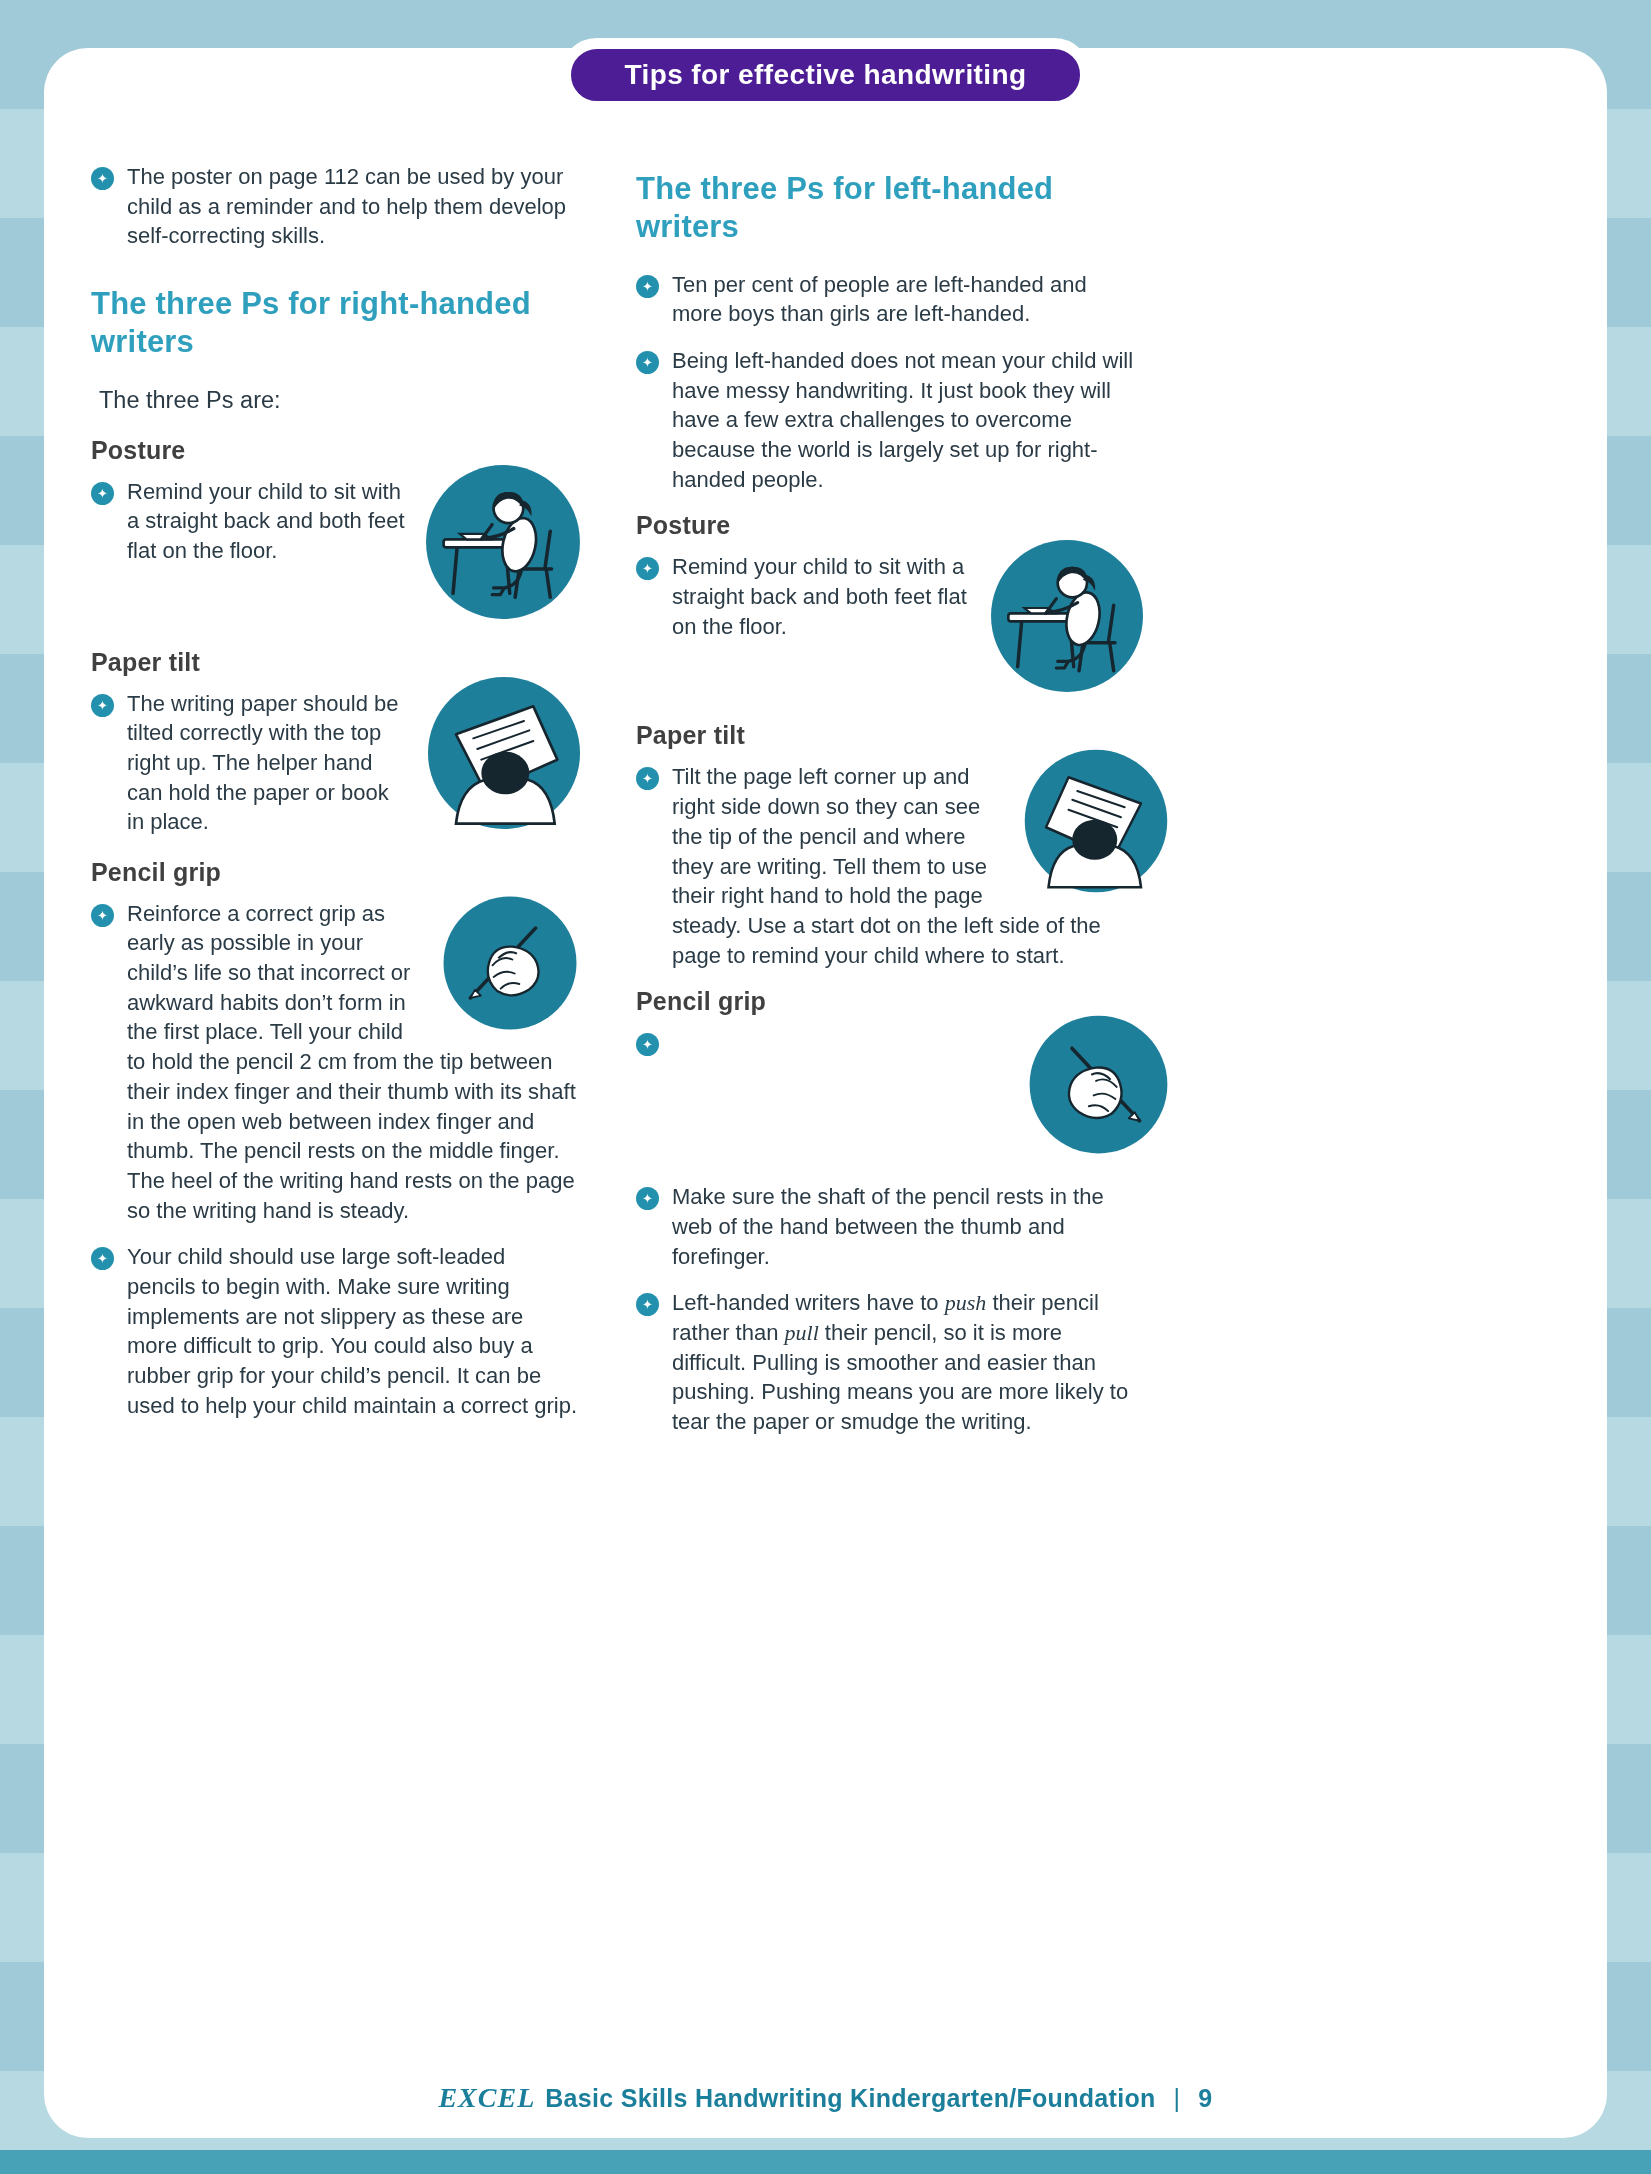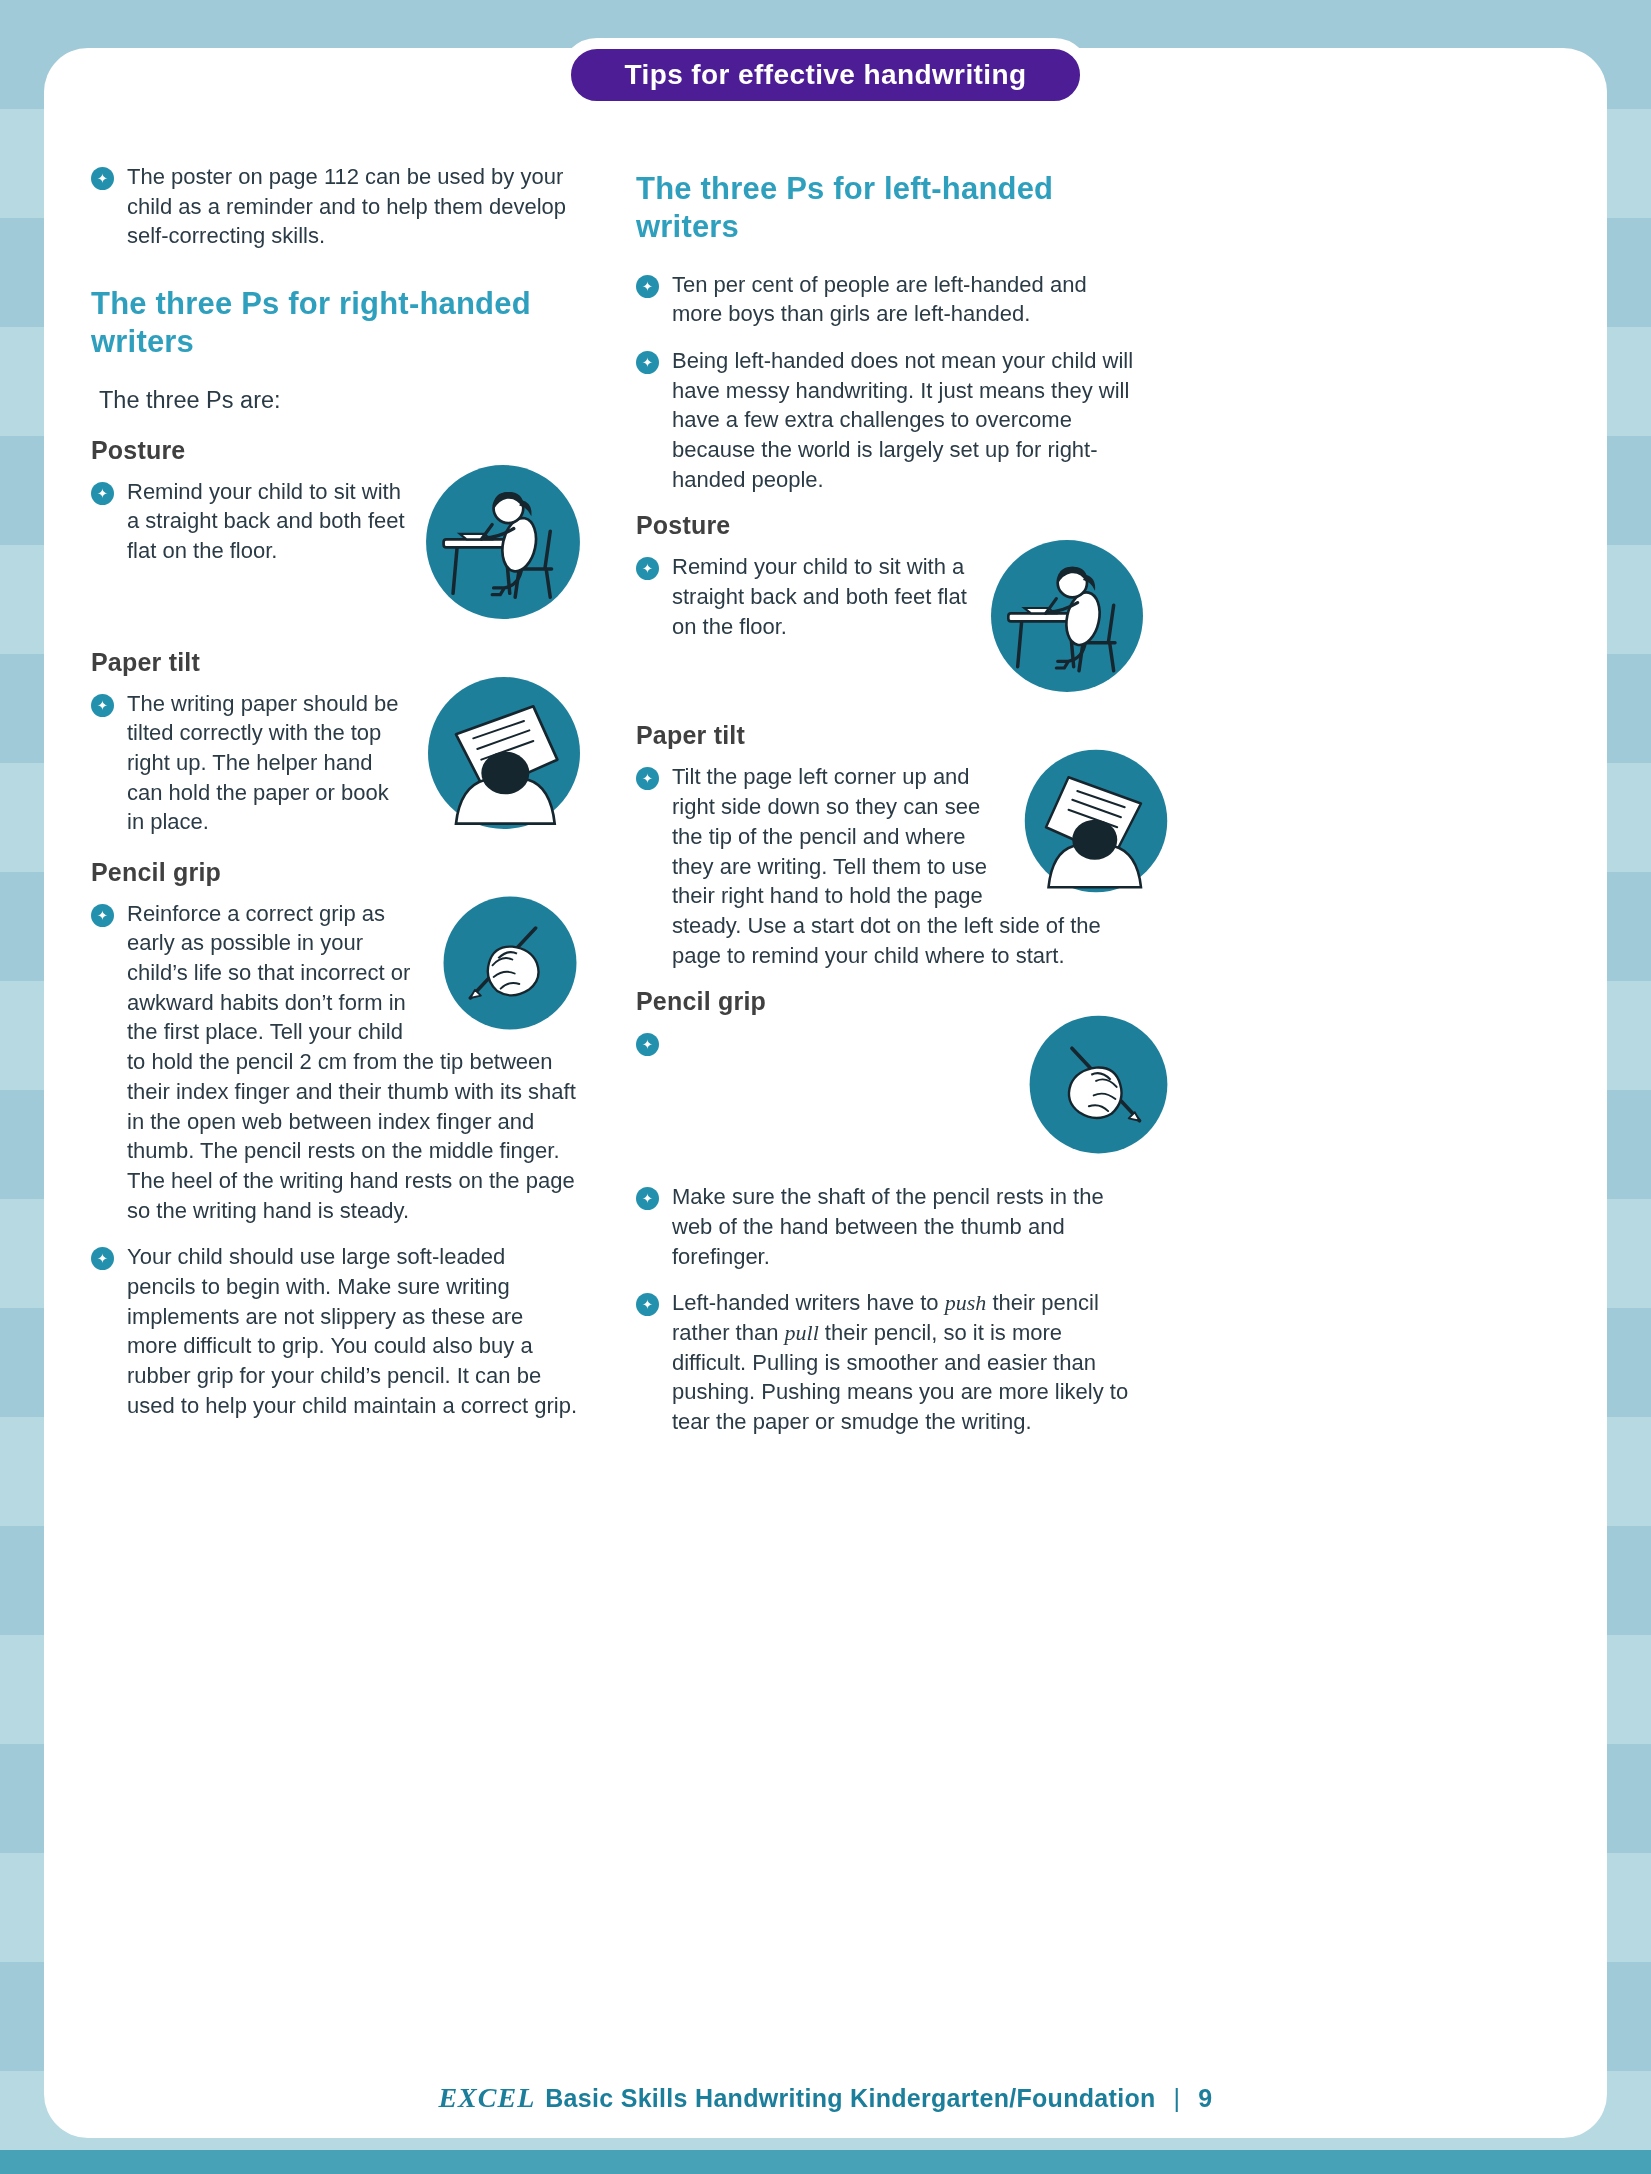--- a/index.html
+++ b/index.html
@@ -191,21 +191,21 @@
         <div class="bullet" style="margin-top:24px">
           <span class="bicon">✦</span>
           <div class="btext">
             <span>Ten per cent of people are left-handed and more boys than girls are left-handed.</span>
           </div>
         </div>
 
         <div class="bullet">
           <span class="bicon">✦</span>
           <div class="btext">
-            <span>Being left-handed does not mean your child will have messy handwriting. It just means they will have a few extra challenges to overcome because the world is largely set up for right-handed people.</span>
+            <span>Being left-handed does not mean your child will have messy handwriting. It just book they will have a few extra challenges to overcome because the world is largely set up for right-handed people.</span>
           </div>
         </div>
 
         <h3 class="sub-head">Posture</h3>
         <div class="bullet">
           <span class="bicon">✦</span>
           <div class="btext">
             <span class="illus w160">
               <svg viewBox="0 0 120 120">
                   <use href="#sym-posture"></use>

